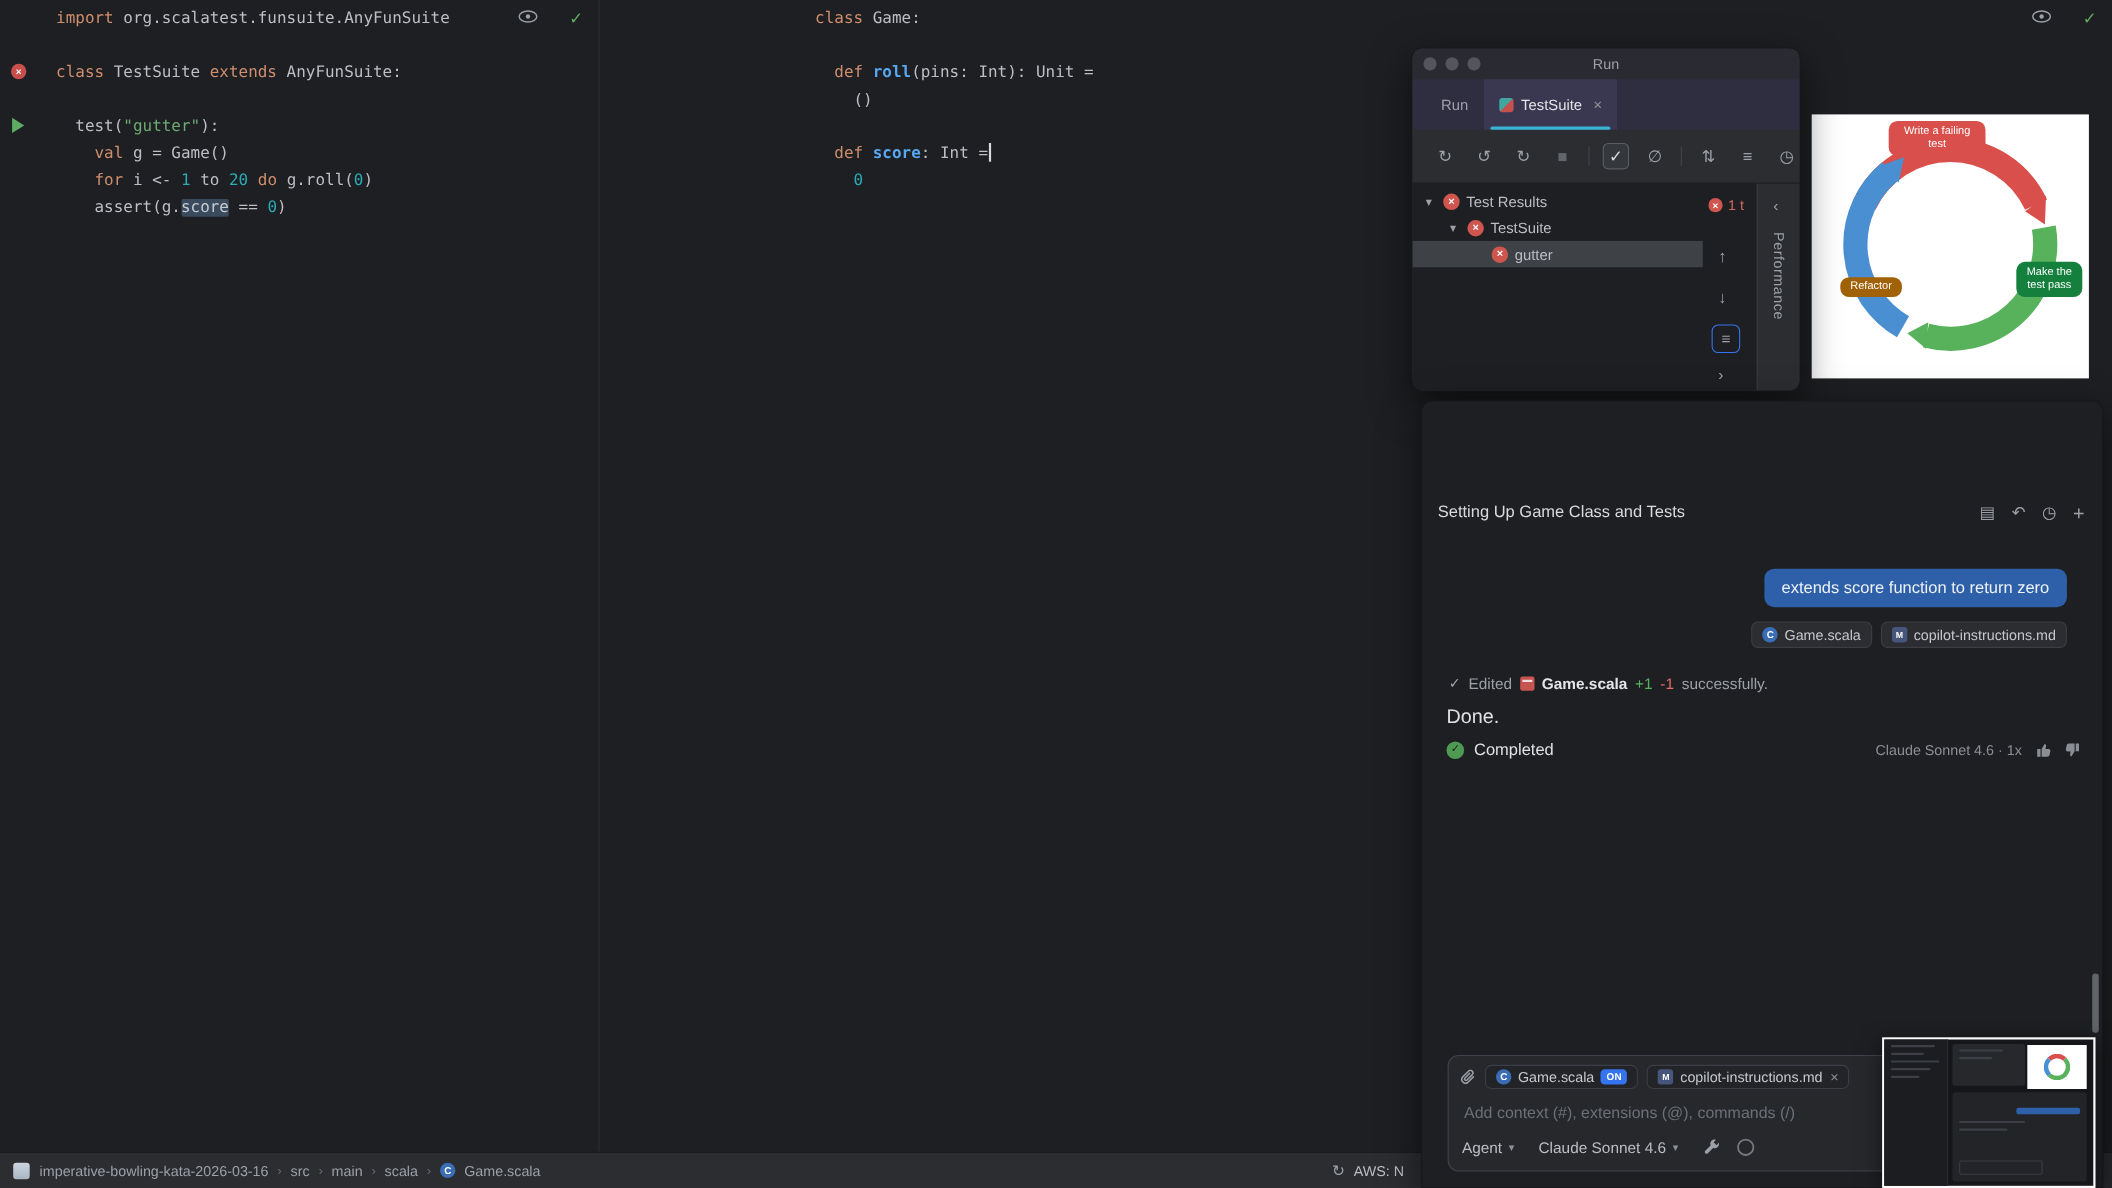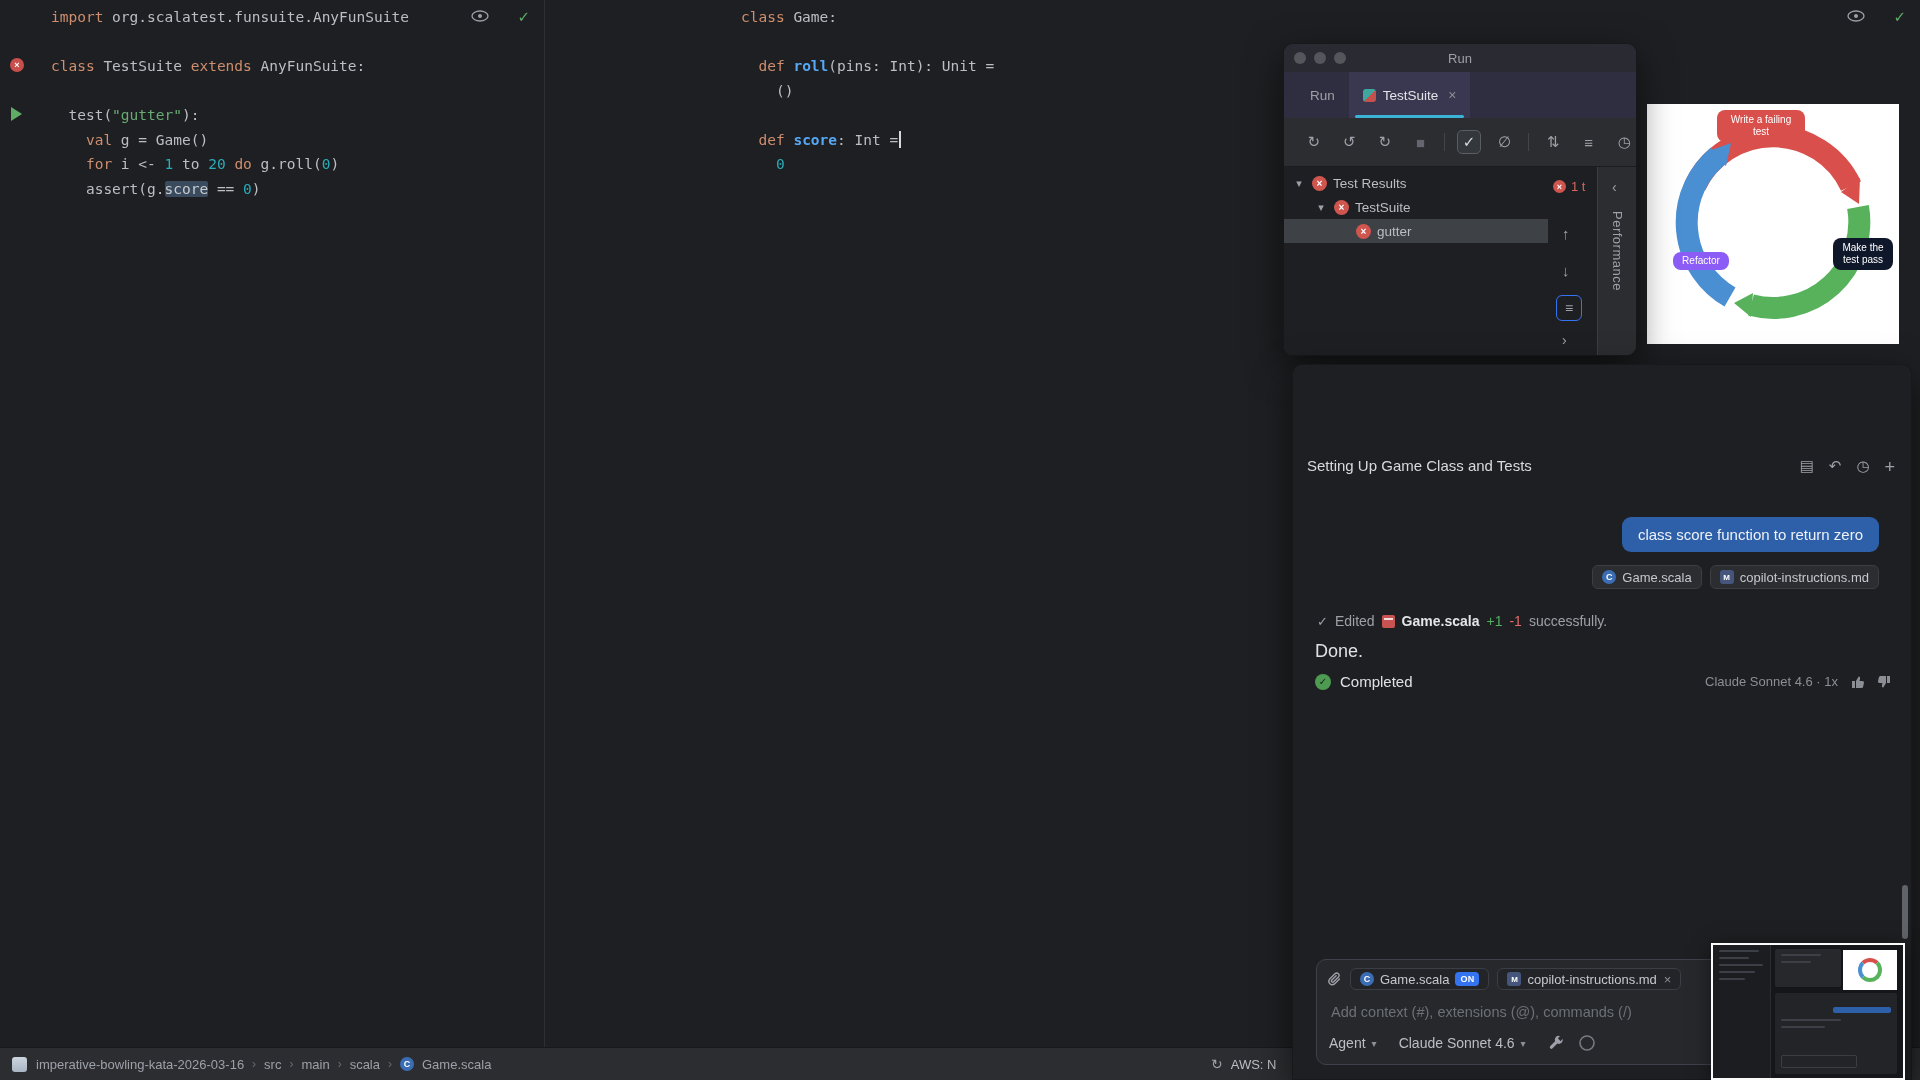--- a/index.html
+++ b/index.html
@@ -42,22 +42,22 @@
   .fic.markdown { border-radius:3px; background:#46557c; font-size:8px; }
   .sb-right { position:absolute; left:1211px; display:flex; align-items:center; gap:8px; color:#bcbec4; }
   .sync-ico { color:#9da0a8; font-size:14px; }
 
   
   .tdd { position:absolute; left:1647px; top:104px; width:252px; height:240px; background:#ffffff; z-index:3; }
   .tdd svg { position:absolute; left:0; top:0; }
   .tdd-center { position:absolute; left:0; right:0; top:96px; text-align:center; font-size:36px; color:#9aa1a8; letter-spacing:1px; }
   .tdd-pill { position:absolute; color:#fff; font-size:10px; line-height:1.2; text-align:center; border-radius:8px; padding:4px 6px; }
   .p-red   { left:70px;  top:6px;   width:88px; background:#d94f4b; }
-  .p-green { left:186px; top:134px; width:60px; background:#0f172a; }
-  .p-blue  { left:26px;  top:148px; width:56px; background:#8b5cf6; padding:3px 6px; }
+  .p-green { left:186px; top:134px; width:60px; background:#15803d; }
+  .p-blue  { left:26px;  top:148px; width:56px; background:#a16207; padding:3px 6px; }
 
   
   .win { position:absolute; background:#2b2d30; border:1px solid #17181b; box-shadow:0 12px 36px rgba(0,0,0,.55); overflow:hidden; }
   .titlebar { height:28px; background:#2a2a33; position:relative; display:flex; align-items:center; justify-content:center; }
   .wtitle { color:#9da0a8; font-size:13px; }
   .lights { position:absolute; left:10px; top:8px; display:flex; gap:8px; }
   .light { width:12px; height:12px; border-radius:50%; background:#54565c; }
   .tabstrip { background:#2f2d40; display:flex; align-items:stretch; position:relative; }
   .tab { display:flex; align-items:center; gap:7px; padding:0 14px; color:#9da0a8; font-size:13.5px; position:relative; }
   .tab.selected { background:#3a3750; color:#e2e4e8; }
@@ -282,21 +282,21 @@
   <div class="win chatwin">
 
     <span class="conv-title">Setting Up Game Class and Tests</span>
     <div class="conv-icons">
       <span>▤</span>
       <span>↶</span>
       <span>◷</span>
       <span style="font-size:18px;">+</span>
     </div>
 
-    <div class="bubble">class score function to return zero</div>
+    <div class="bubble">extends score function to return zero</div>
     <div class="msg-refs" id="msg-refs">
         <span class="chip">
           <span class="fic ">C</span>
           <span>Game.scala</span>
         </span>
         <span class="chip">
           <span class="fic markdown">M</span>
           <span>copilot-instructions.md</span>
         </span>
       </div>

